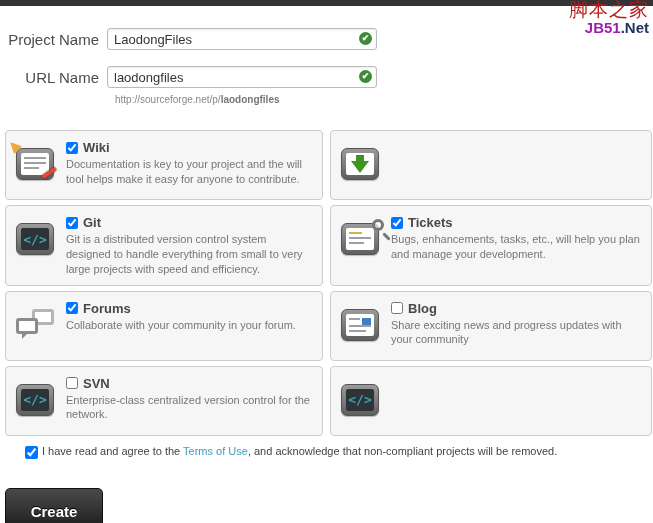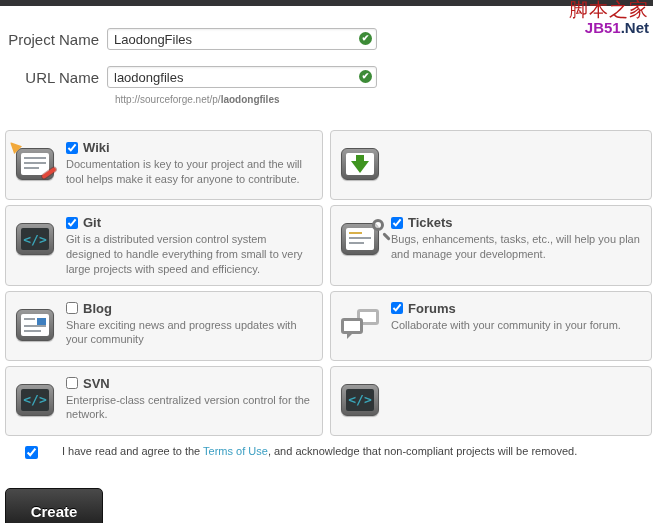--- a/index.html
+++ b/index.html
@@ -61,21 +61,21 @@
     left:10px; top:10px; transform:rotate(-45deg); border-radius:2px; }
   .blog-img { position:absolute; right:3px; top:4px; width:9px; height:7px; background:#3f7fbf; }
   .bubbles { position:relative; width:40px; height:36px; }
   .bubble { position:absolute; width:22px; height:16px; border:3px solid #8b8b8b; border-radius:3px; background:#fff; }
   .bubble.back { right:2px; top:0; border-color:#b5b5b5; }
   .bubble.front { left:0; top:9px; }
   .bubble.front::after { content:""; position:absolute; left:3px; bottom:-8px; width:0; height:0;
     border-top:8px solid #8b8b8b; border-right:8px solid transparent; }
 
   
-  .terms { position:absolute; top:445px; left:25px; display:flex; align-items:flex-start; gap:24px;
+  .terms { position:absolute; top:445px; left:25px; display:flex; align-items:flex-start; gap:4px;
     font-size:11px; color:#444; width:600px; }
   .terms input[type=checkbox] { width:13px; height:13px; margin-top:1px; }
   .terms a { color:#3a9ec2; text-decoration:none; }
 
   .create-btn { position:absolute; top:488px; left:5px; width:98px; height:46px;
     background:linear-gradient(#4a4a4a,#191919); color:#fff; font-size:15px; font-weight:bold;
     border:1px solid #111; border-radius:5px; font-family:"Liberation Sans", sans-serif;
     text-shadow:0 -1px 0 #000; cursor:pointer; }
 </style>
 </head>
@@ -174,56 +174,56 @@
         <div class="f-title-row">
           <input type="checkbox" checked="" style="">
           <span class="f-title">Tickets</span>
         </div>
         <div class="f-desc">Bugs, enhancements, tasks, etc., will help you plan and manage your development.</div>
       </div>
     </div>
 
     <div class="feature-box">
       <div class="f-icon">
+        <div class="bubbles">
+            <div class="bubble back"></div>
+            <div class="bubble front"></div>
+          </div>
+      </div>
+      <div class="f-content">
+        <div class="f-title-row">
+          <input type="checkbox" checked="" style="">
+          <span class="f-title">Forums</span>
+        </div>
+        <div class="f-desc">Collaborate with your community in your forum.</div>
+      </div>
+    </div>
+
+    <div class="feature-box">
+      <div class="f-icon">
         <div class="tile">
             <div class="inner">
               <div class="ln" style="top:4px; right:14px"></div>
               <div class="blog-img"></div>
               <div class="ln" style="top:11px"></div>
               <div class="ln" style="top:16px; right:8px"></div>
             </div>
           </div>
       </div>
       <div class="f-content">
         <div class="f-title-row">
           <input type="checkbox" style="">
           <span class="f-title">Blog</span>
         </div>
         <div class="f-desc">Share exciting news and progress updates with your community</div>
       </div>
     </div>
 
     <div class="feature-box">
       <div class="f-icon">
-        <div class="bubbles">
-            <div class="bubble back"></div>
-            <div class="bubble front"></div>
-          </div>
-      </div>
-      <div class="f-content">
-        <div class="f-title-row">
-          <input type="checkbox" checked="" style="">
-          <span class="f-title">Forums</span>
-        </div>
-        <div class="f-desc">Collaborate with your community in your forum.</div>
-      </div>
-    </div>
-
-    <div class="feature-box">
-      <div class="f-icon">
         <div class="tile dark">
             <div class="inner" style="display:flex;align-items:center;justify-content:center">
               <span class="code-glyph">&lt;/&gt;</span>
             </div>
           </div>
       </div>
       <div class="f-content">
         <div class="f-title-row">
           <input type="checkbox" style="">
           <span class="f-title">SVN</span>

